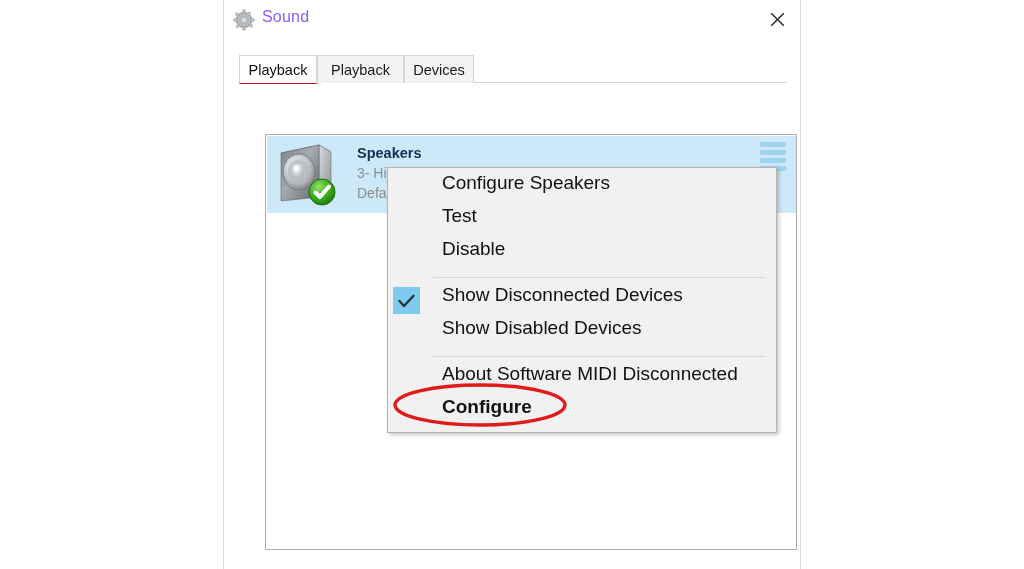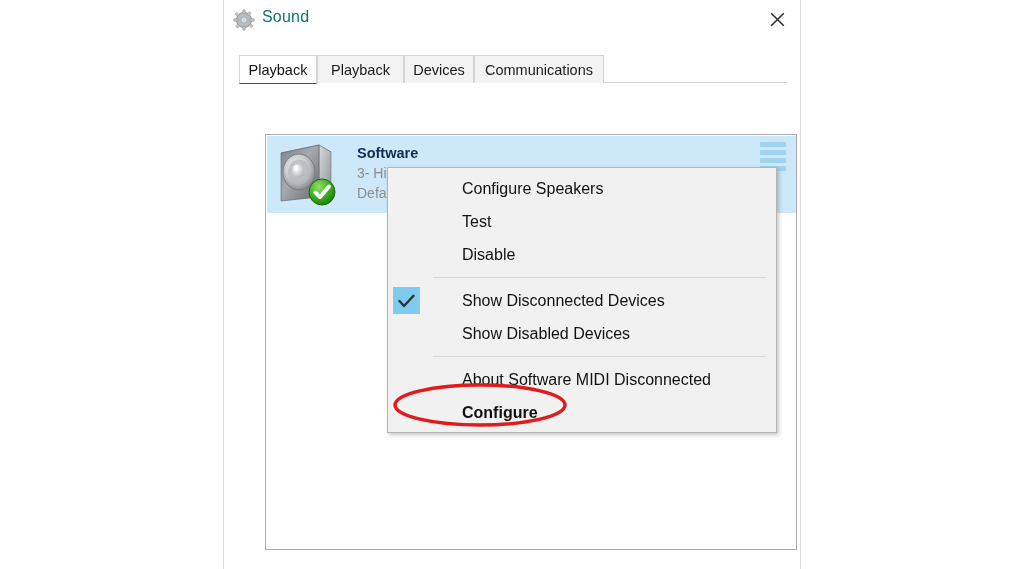--- a/index.html
+++ b/index.html
@@ -42,21 +42,21 @@
     left: 9px;
     top: 9px;
     width: 22px;
     height: 22px;
   }
   #title-text {
     position: absolute;
     left: 38px;
     top: 8px;
     font-size: 16px;
-    color: #0f766e;
+    color: #8b5cf6;
     letter-spacing: 0.2px;
     white-space: nowrap;
     text-align: center;
   }
   #close-button {
     position: absolute;
     right: 0px;
     top: 0px;
     width: 46px;
     height: 38px;
@@ -197,24 +197,23 @@
     border: 1px solid #b4b4b4;
     box-sizing: border-box;
     box-shadow: 2px 2px 4px rgba(0,0,0,0.22);
     padding: 4px 0 3px 0;
     z-index: 50;
   }
   .menu-item {
     position: relative;
     height: 33px;
     display: flex;
-    align-items: center;
-    font-size: 16px;
+    font-size: 19px;
     color: #111111;
-    padding-left: 74px;
+    padding-left: 54px;
     white-space: nowrap;
     cursor: default;
   }
   .menu-item.bold { font-weight: bold; }
   .menu-sep {
     height: 1px;
     background: #d8d8d8;
     margin: 6px 10px 6px 45px;
   }
   #check-box-highlight {
@@ -283,23 +282,20 @@
     </div>
 
     <div class="tab" style="left:78px; width:87px;">
       <span>Playback</span>
     </div>
 
     <div class="tab" style="left:165px; width:70px;">
       <span>Devices</span>
     </div>
 
-    <div class="tab" style="left:235px; width:130px;">
-      <span>Communications</span>
-    </div>
   </div>
 
   <div id="tab-body">
 
 
     <div id="device-list">
 
       <div id="device-row">
 
         <span id="device-icon">
@@ -340,21 +336,21 @@
             <ellipse cx="26" cy="31" rx="11" ry="12.5" fill="#b4b8bd" opacity="0.75"></ellipse>
             <ellipse cx="25" cy="30" rx="6" ry="7" fill="url(#domeGrad)"></ellipse>
             <ellipse cx="23" cy="27" rx="2.4" ry="2.8" fill="#ffffff" opacity="0.85"></ellipse>
 
             <circle cx="49" cy="51" r="13" fill="url(#checkGrad)" stroke="#1b6b0a" stroke-width="1"></circle>
             <path d="M42.5 51.5 L47 56 L56 45.5" stroke="#ffffff" stroke-width="4" fill="none" stroke-linecap="round" stroke-linejoin="round"></path>
           </svg>
         </span>
 
         <div id="device-text">
-          <div id="device-name">Software</div>
+          <div id="device-name">Speakers</div>
           <div class="device-sub">3- Hi</div>
           <div class="device-sub">Defa</div>
         </div>
 
         <div id="vu-meter">
           <div class="vu-bar"></div>
           <div class="vu-bar"></div>
           <div class="vu-bar"></div>
           <div class="vu-bar"></div>
         </div>

